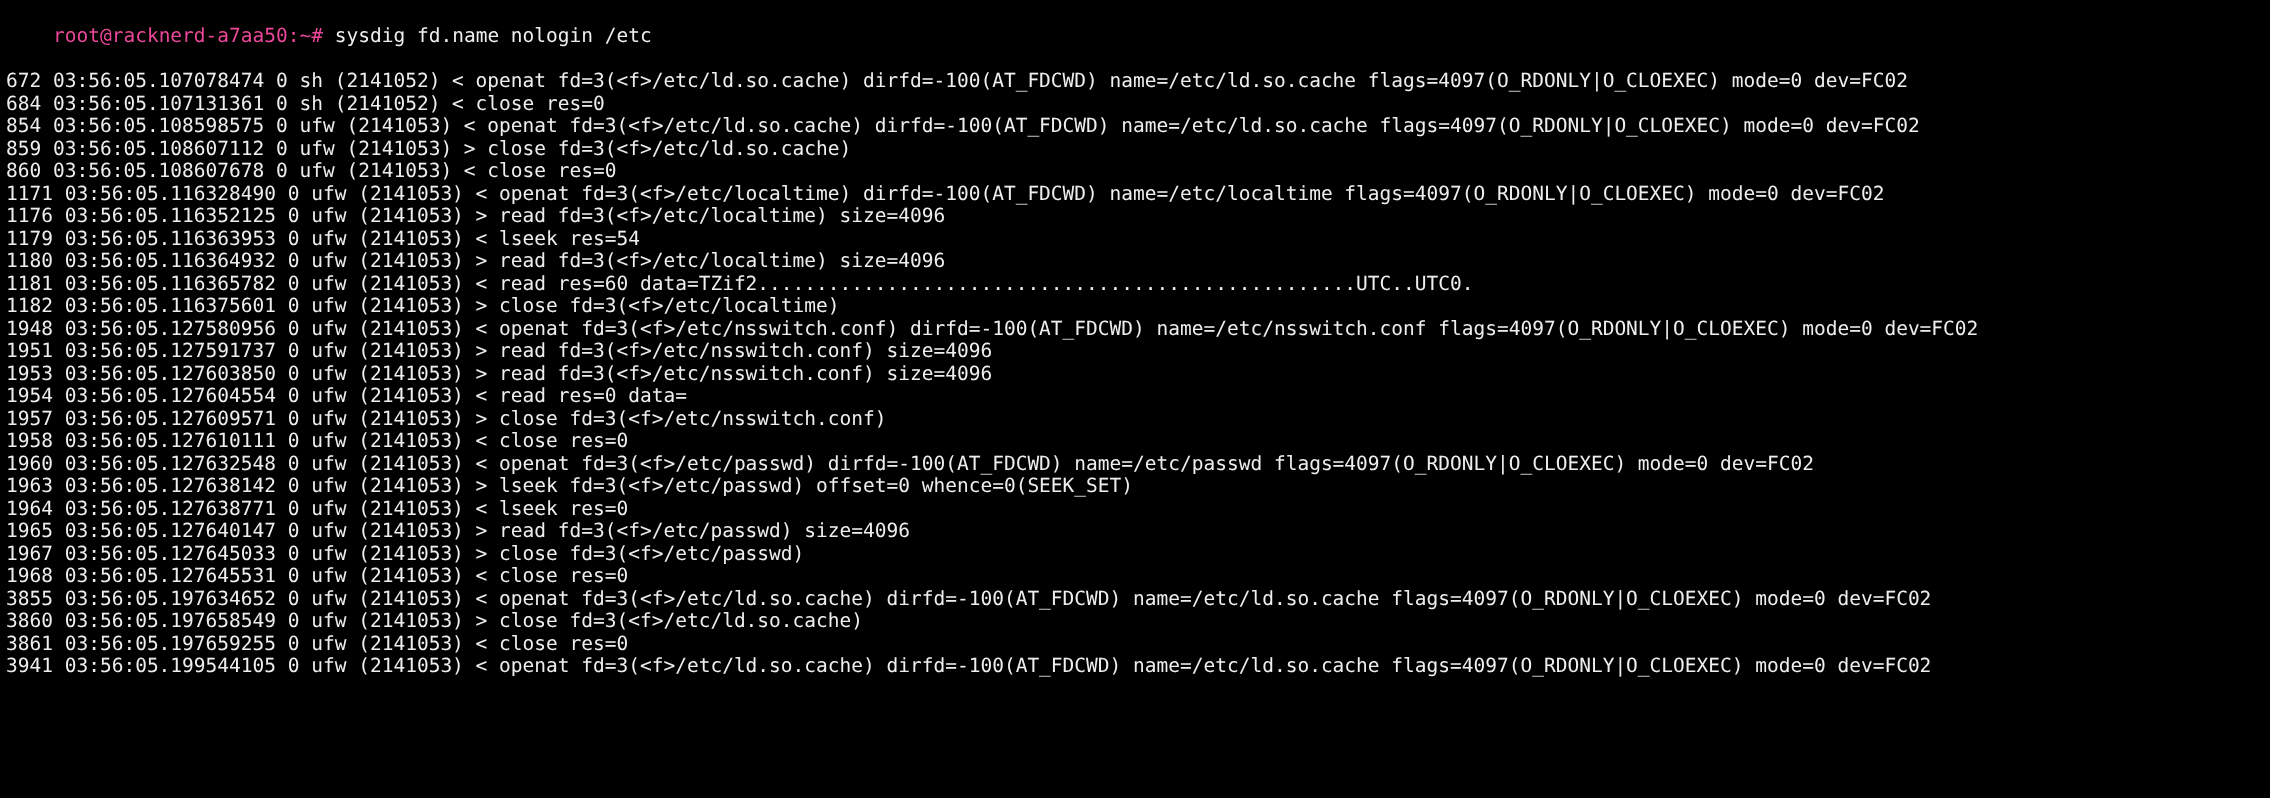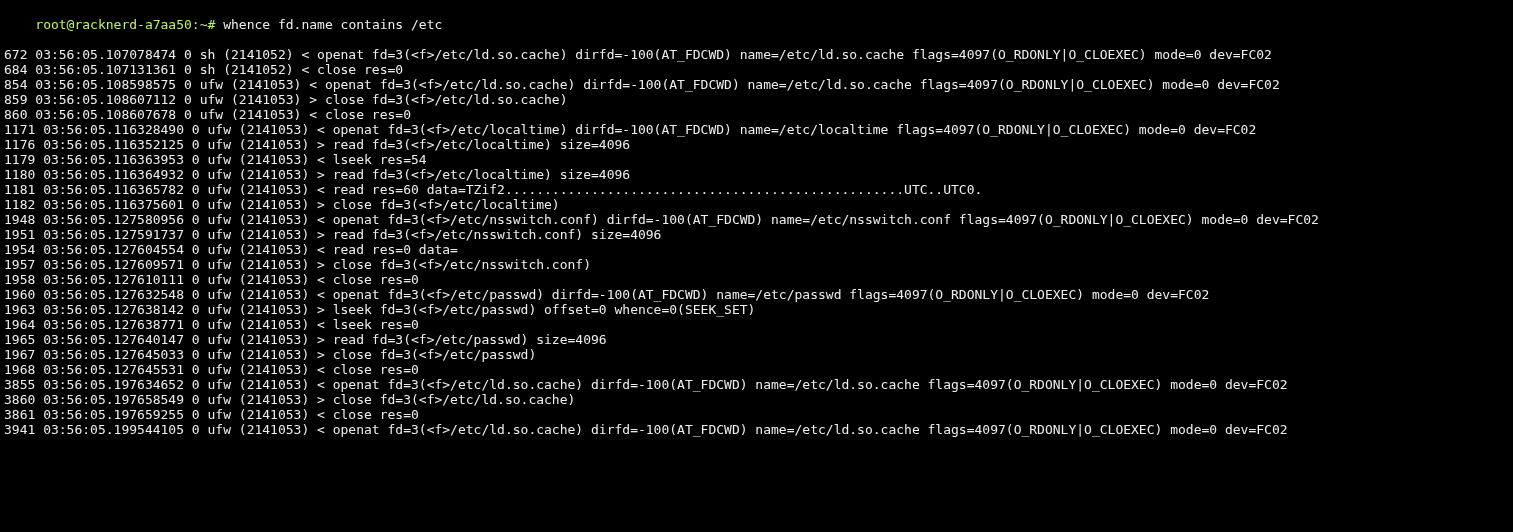--- a/index.html
+++ b/index.html
@@ -14,44 +14,45 @@
     overflow: hidden;
     width: 1513px;
     height: 532px;
   }
   .terminal {
     padding: 2px 4px 0 4px;
   }
   .line {
     white-space: pre;
   }
-  .prompt .host { color: #bef264; }
+  .prompt .host { color: #ec4899; }
   .prompt .cmd  { color: #eee; }
 </style>
 </head>
 <body>
 
 <div class="terminal">
   <div class="line prompt">
-    <span class="host"><span>root@racknerd-a7aa50</span>:<span>~</span><span>#</span></span> <span class="cmd">whence fd.name contains /etc</span>
+    <span class="host"><span>root@racknerd-a7aa50</span>:<span>~</span><span>#</span></span> <span class="cmd">sysdig fd.name nologin /etc</span>
   </div>
   <div id="lines">
       <div class="line">672 03:56:05.107078474 0 sh (2141052) &lt; openat fd=3(&lt;f&gt;/etc/ld.so.cache) dirfd=-100(AT_FDCWD) name=/etc/ld.so.cache flags=4097(O_RDONLY|O_CLOEXEC) mode=0 dev=FC02</div>
       <div class="line">684 03:56:05.107131361 0 sh (2141052) &lt; close res=0</div>
       <div class="line">854 03:56:05.108598575 0 ufw (2141053) &lt; openat fd=3(&lt;f&gt;/etc/ld.so.cache) dirfd=-100(AT_FDCWD) name=/etc/ld.so.cache flags=4097(O_RDONLY|O_CLOEXEC) mode=0 dev=FC02</div>
       <div class="line">859 03:56:05.108607112 0 ufw (2141053) &gt; close fd=3(&lt;f&gt;/etc/ld.so.cache)</div>
       <div class="line">860 03:56:05.108607678 0 ufw (2141053) &lt; close res=0</div>
       <div class="line">1171 03:56:05.116328490 0 ufw (2141053) &lt; openat fd=3(&lt;f&gt;/etc/localtime) dirfd=-100(AT_FDCWD) name=/etc/localtime flags=4097(O_RDONLY|O_CLOEXEC) mode=0 dev=FC02</div>
       <div class="line">1176 03:56:05.116352125 0 ufw (2141053) &gt; read fd=3(&lt;f&gt;/etc/localtime) size=4096</div>
       <div class="line">1179 03:56:05.116363953 0 ufw (2141053) &lt; lseek res=54</div>
       <div class="line">1180 03:56:05.116364932 0 ufw (2141053) &gt; read fd=3(&lt;f&gt;/etc/localtime) size=4096</div>
       <div class="line">1181 03:56:05.116365782 0 ufw (2141053) &lt; read res=60 data=TZif2...................................................UTC..UTC0.</div>
       <div class="line">1182 03:56:05.116375601 0 ufw (2141053) &gt; close fd=3(&lt;f&gt;/etc/localtime)</div>
       <div class="line">1948 03:56:05.127580956 0 ufw (2141053) &lt; openat fd=3(&lt;f&gt;/etc/nsswitch.conf) dirfd=-100(AT_FDCWD) name=/etc/nsswitch.conf flags=4097(O_RDONLY|O_CLOEXEC) mode=0 dev=FC02</div>
       <div class="line">1951 03:56:05.127591737 0 ufw (2141053) &gt; read fd=3(&lt;f&gt;/etc/nsswitch.conf) size=4096</div>
+      <div class="line">1953 03:56:05.127603850 0 ufw (2141053) &gt; read fd=3(&lt;f&gt;/etc/nsswitch.conf) size=4096</div>
       <div class="line">1954 03:56:05.127604554 0 ufw (2141053) &lt; read res=0 data=</div>
       <div class="line">1957 03:56:05.127609571 0 ufw (2141053) &gt; close fd=3(&lt;f&gt;/etc/nsswitch.conf)</div>
       <div class="line">1958 03:56:05.127610111 0 ufw (2141053) &lt; close res=0</div>
       <div class="line">1960 03:56:05.127632548 0 ufw (2141053) &lt; openat fd=3(&lt;f&gt;/etc/passwd) dirfd=-100(AT_FDCWD) name=/etc/passwd flags=4097(O_RDONLY|O_CLOEXEC) mode=0 dev=FC02</div>
       <div class="line">1963 03:56:05.127638142 0 ufw (2141053) &gt; lseek fd=3(&lt;f&gt;/etc/passwd) offset=0 whence=0(SEEK_SET)</div>
       <div class="line">1964 03:56:05.127638771 0 ufw (2141053) &lt; lseek res=0</div>
       <div class="line">1965 03:56:05.127640147 0 ufw (2141053) &gt; read fd=3(&lt;f&gt;/etc/passwd) size=4096</div>
       <div class="line">1967 03:56:05.127645033 0 ufw (2141053) &gt; close fd=3(&lt;f&gt;/etc/passwd)</div>
       <div class="line">1968 03:56:05.127645531 0 ufw (2141053) &lt; close res=0</div>
       <div class="line">3855 03:56:05.197634652 0 ufw (2141053) &lt; openat fd=3(&lt;f&gt;/etc/ld.so.cache) dirfd=-100(AT_FDCWD) name=/etc/ld.so.cache flags=4097(O_RDONLY|O_CLOEXEC) mode=0 dev=FC02</div>

